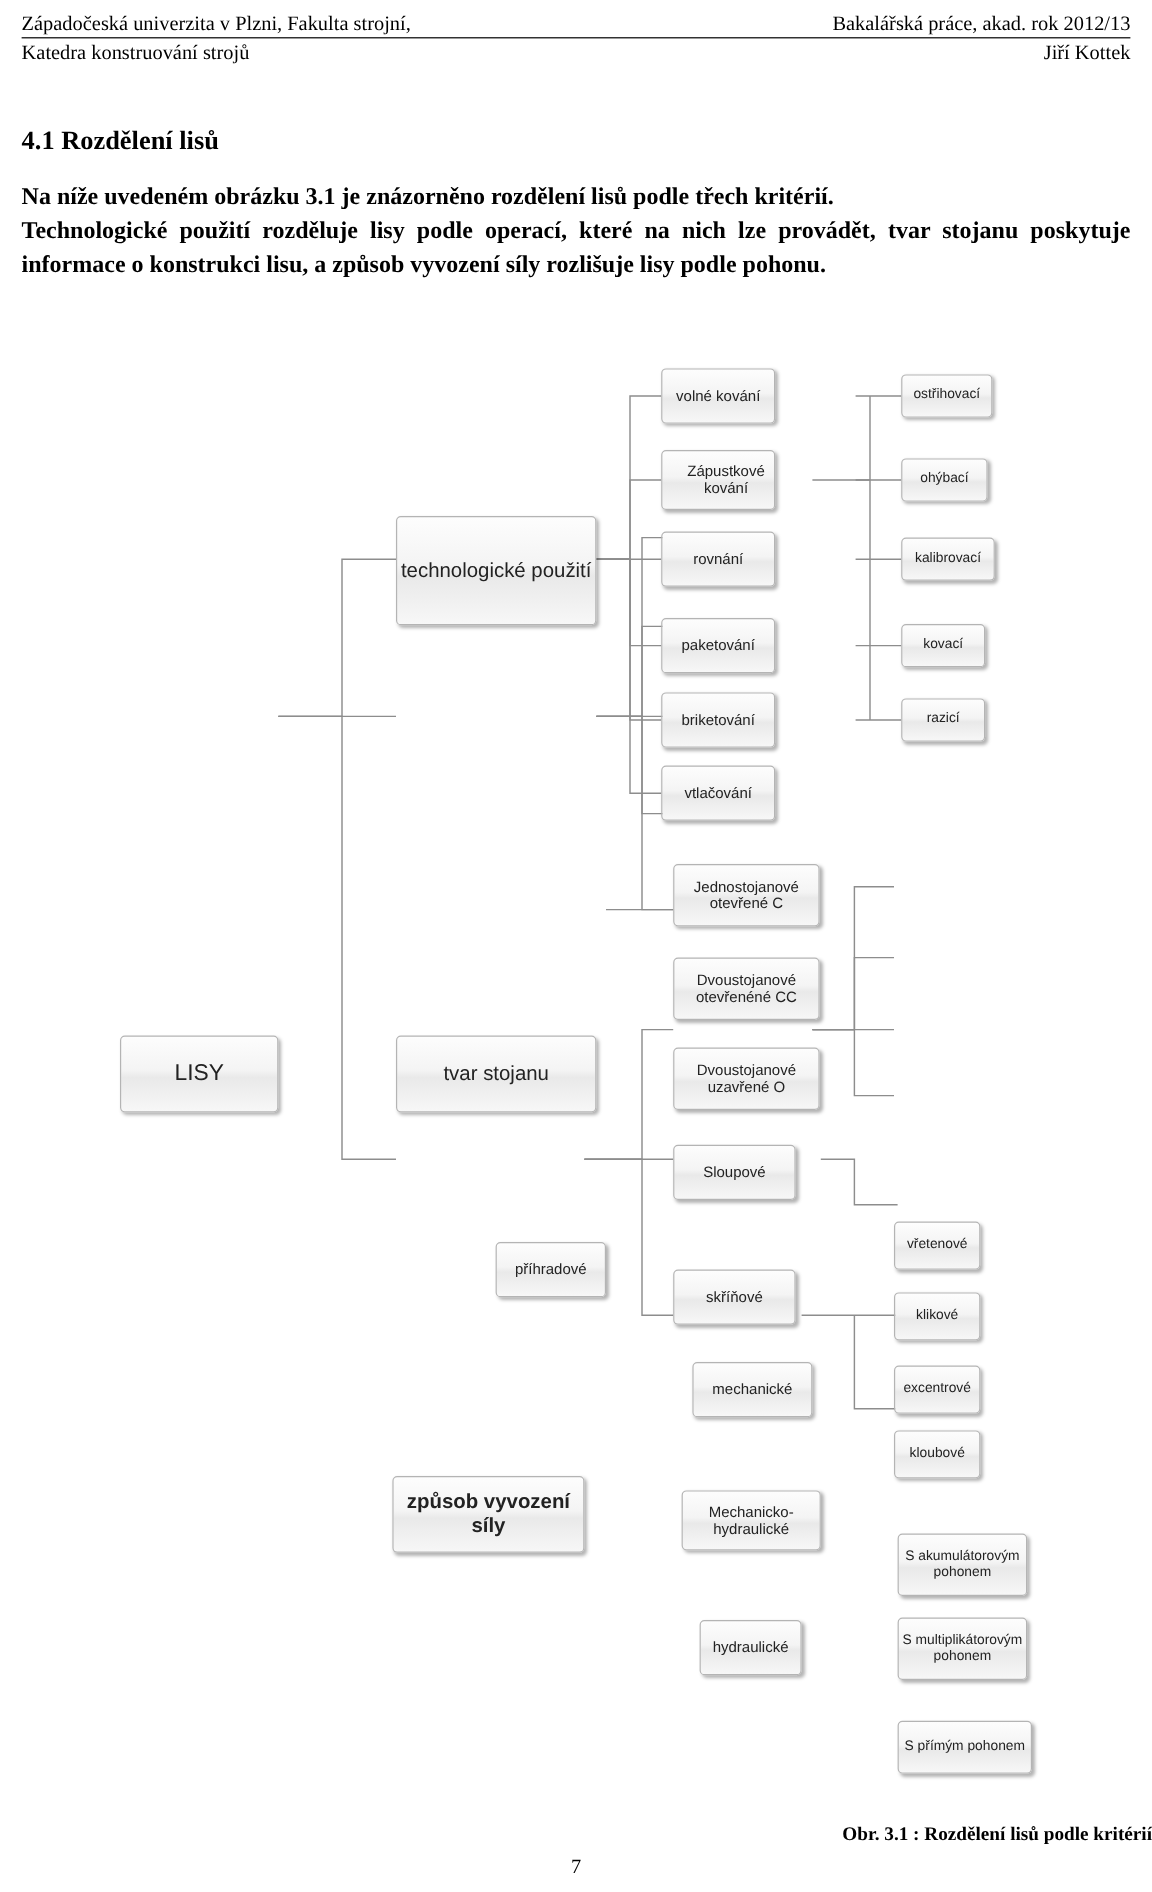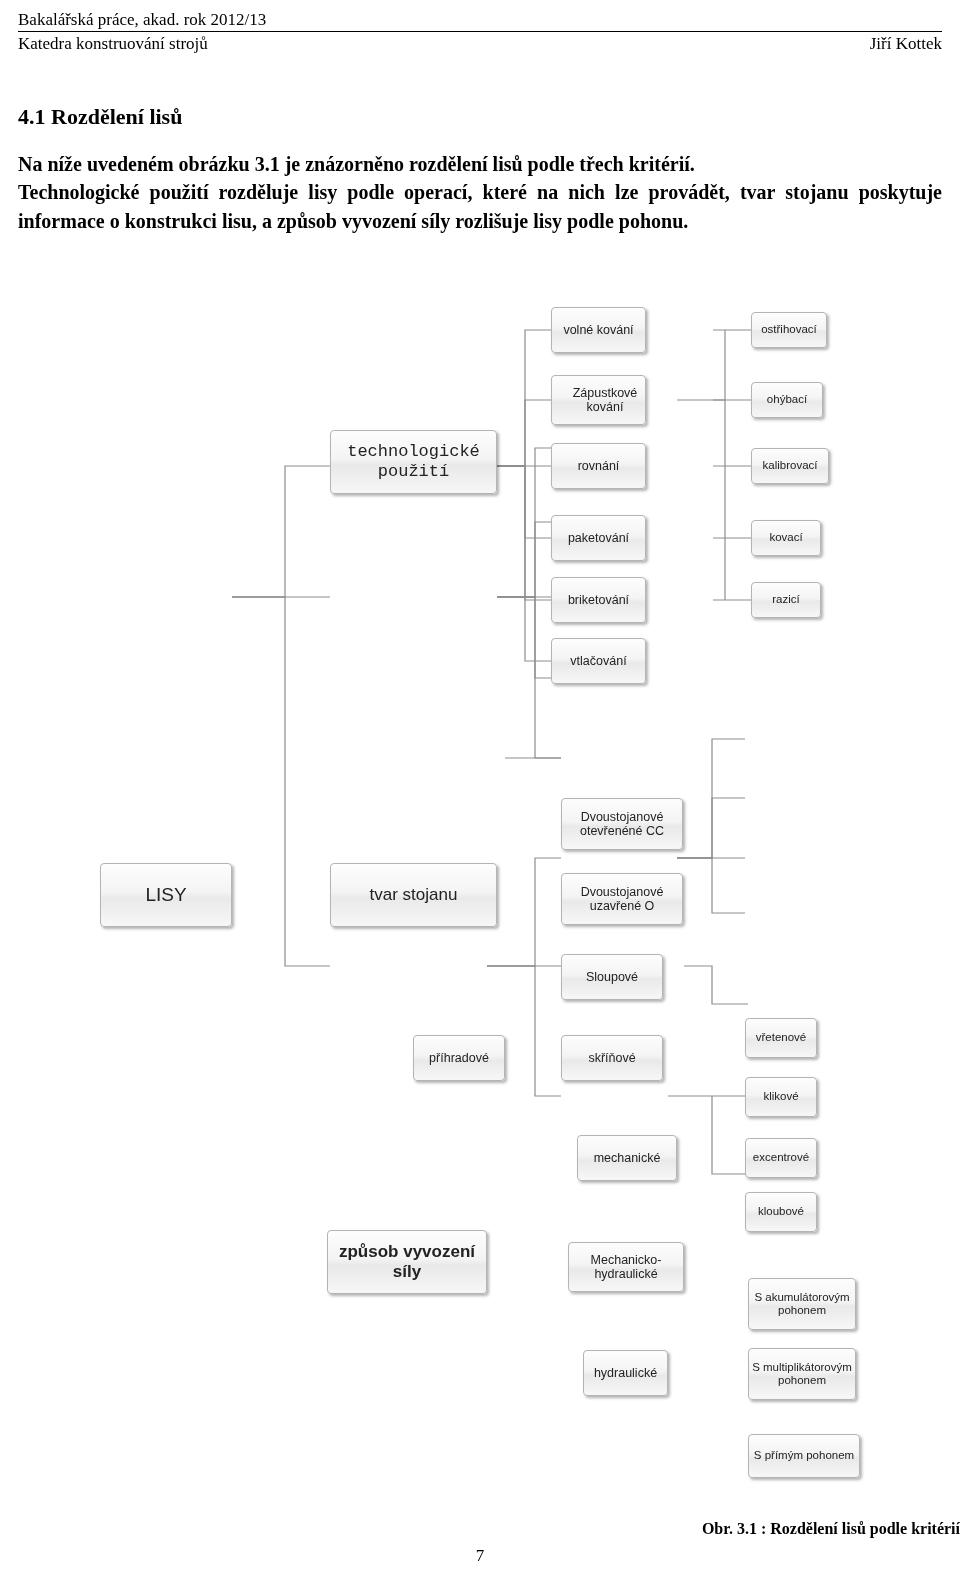--- a/index.html
+++ b/index.html
@@ -124,20 +124,21 @@
     text-align: center;
     font-size: 17px;
     font-family: "Liberation Serif", serif;
   }
 </style>
 </head>
 <body>
 
 <div class="page-header">
   <div class="hdr-row">
+    <span class="hdr-left">Západočeská univerzita v Plzni, Fakulta strojní,</span>
     <span class="hdr-right">Bakalářská práce, akad. rok 2012/13</span>
   </div>
   <div class="hdr-rule"></div>
   <div class="hdr-row2">
     <span class="hdr-left">Katedra konstruování strojů</span>
     <span class="hdr-right">Jiří Kottek</span>
   </div>
 </div>
 
 <div class="content">
@@ -206,21 +207,21 @@
   </div>
 
   <div class="node sm" style="left:551px; top:85px; width:95px; height:50px;padding-left:16px;">
     <span>Zápustkové kování</span>
   </div>
 
   <div class="node sm" style="left:751px; top:92px; width:72px; height:36px; font-size:11.5px;">
     <span>ohýbací</span>
   </div>
 
-  <div class="node lg" style="left:330px; top:140px; width:167px; height:64px;font-family:Liberation Mono, monospace;">
+  <div class="node lg" style="left:330px; top:140px; width:167px; height:91px;">
     <span>technologické použití</span>
   </div>
 
   <div class="node sm" style="left:551px; top:153px; width:95px; height:46px;">
     <span>rovnání</span>
   </div>
 
   <div class="node sm" style="left:751px; top:158px; width:78px; height:36px; font-size:11.5px;">
     <span>kalibrovací</span>
   </div>
@@ -238,20 +239,23 @@
   </div>
 
   <div class="node sm" style="left:751px; top:292px; width:70px; height:36px; font-size:11.5px;">
     <span>razicí</span>
   </div>
 
   <div class="node sm" style="left:551px; top:348px; width:95px; height:46px;">
     <span>vtlačování</span>
   </div>
 
+  <div class="node sm" style="left:561px; top:430px; width:122px; height:52px;">
+    <span>Jednostojanové otevřené C</span>
+  </div>
 
   <div class="node sm" style="left:561px; top:508px; width:122px; height:52px;">
     <span>Dvoustojanové otevřenéné CC</span>
   </div>
 
   <div class="node xl" style="left:100px; top:573px; width:132px; height:64px;">
     <span>LISY</span>
   </div>
 
   <div class="node lg" style="left:330px; top:573px; width:167px; height:64px;">
@@ -263,21 +267,21 @@
   </div>
 
   <div class="node sm" style="left:561px; top:664px; width:102px; height:46px;">
     <span>Sloupové</span>
   </div>
 
   <div class="node sm" style="left:413px; top:745px; width:92px; height:46px;">
     <span>příhradové</span>
   </div>
 
-  <div class="node sm" style="left:561px; top:745px; width:102px; height:46px;">
+  <div class="node sm" style="left:561px; top:768px; width:102px; height:46px;">
     <span>skříňové</span>
   </div>
 
   <div class="node sm" style="left:745px; top:728px; width:72px; height:40px; font-size:11.5px;">
     <span>vřetenové</span>
   </div>
 
   <div class="node sm" style="left:745px; top:787px; width:72px; height:40px; font-size:11.5px;">
     <span>klikové</span>
   </div>

